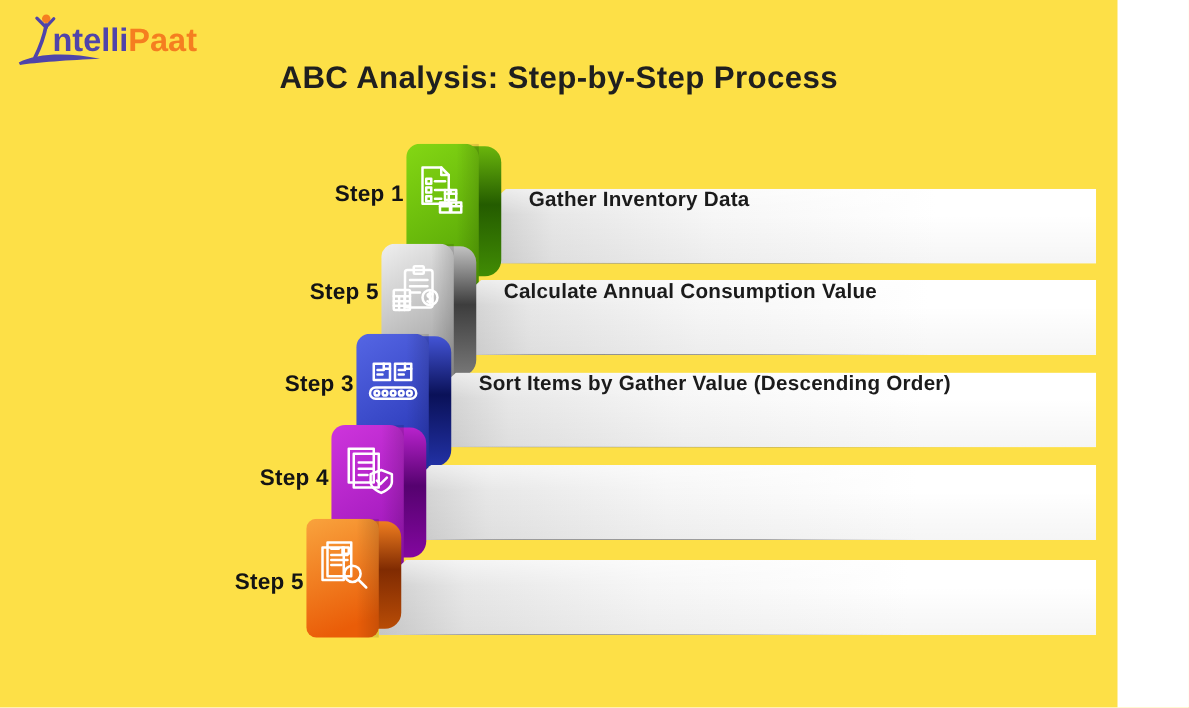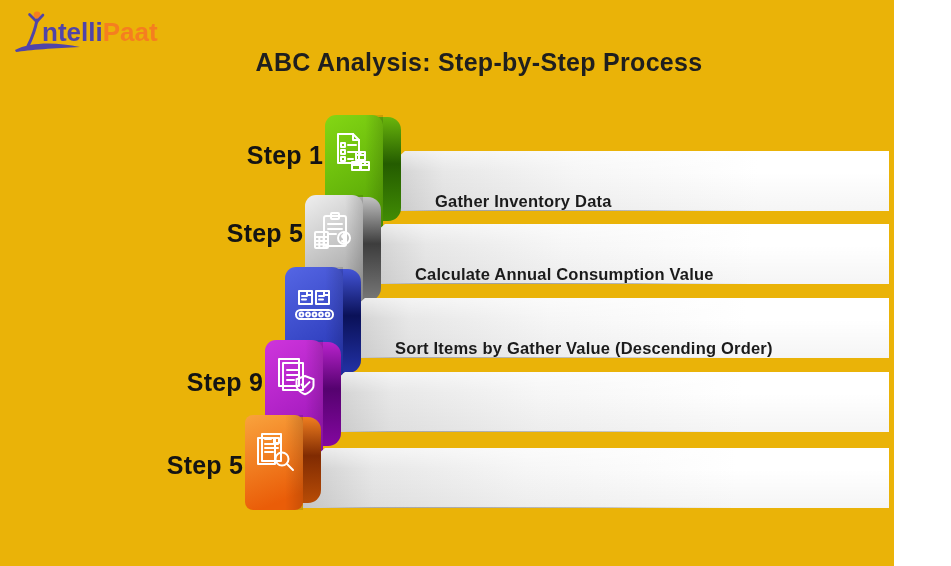--- a/index.html
+++ b/index.html
@@ -1,35 +1,34 @@
 <!DOCTYPE html>
 <html><head>
 <meta charset="utf-8">
 <style>
   html,body{margin:0;padding:0;background:#ffffff;}
   #stage{
-    position:relative;width:894px;height:566px;background:#eab308;overflow:hidden;
+    position:relative;width:894px;height:566px;background:#fde047;overflow:hidden;
     font-family:"Liberation Sans","DejaVu Sans",sans-serif;
   }
   .title{
     position:absolute;left:0;top:48px;width:100%;text-align:center;
-    font-size:25px;font-weight:800;color:#1f1f1f;letter-spacing:.3px;margin-left:32px;
+    font-size:25px;font-weight:800;color:#1f1f1f;letter-spacing:.3px;
   }
   .logo{position:absolute;left:12px;top:8px;}
   .step-label{
     position:absolute;width:128px;text-align:right;
-    font-size:25px;font-weight:800;color:#141414;line-height:28px;letter-spacing:.2px;
+    font-size:18px;font-weight:800;color:#141414;line-height:28px;letter-spacing:.2px;
   }
   .banner{
-    position:absolute;height:60px;display:flex;align-items:flex-end;
+    position:absolute;height:60px;display:flex;align-items:flex-start;
     background:
       linear-gradient(180deg, rgba(255,255,255,.55) 0%, rgba(255,255,255,0) 35%, rgba(0,0,0,.04) 100%),
       linear-gradient(90deg, #cdcdcd 0%, #e7e7e7 12%, #f6f6f6 38%, #ffffff 74%);
     clip-path:polygon(22px 0, 100% 0, 100% 100%, 0 100%, 0 20px);
-    padding-left:12px;
   }
   .banner .desc{
     padding-left:40px;font-size:16.5px;font-weight:700;color:#1b1b1b;letter-spacing:.2px;
     white-space:nowrap;
   }
   .spike{
     position:absolute;left:3%;bottom:-4px;width:90%;height:5px;
     background:linear-gradient(90deg, rgba(90,90,90,0) 0%, rgba(90,90,90,.45) 10%, rgba(50,50,50,.78) 55%, rgba(120,120,120,0) 97%);
     clip-path:polygon(0 0, 100% 25%, 58% 100%, 0 35%);
   }
@@ -169,37 +168,38 @@
       <rect x="24" y="8" width="13" height="13"></rect>
         <path d="M32,8 v4 M32,12 h5 M27,13 h5 M27,16.5 h4"></path>
       <rect x="4" y="27" width="37" height="9" rx="4.5"></rect>
       <circle cx="9.5" cy="31.5" r="1.9"></circle>
         <circle cx="16" cy="31.5" r="1.9"></circle>
         <circle cx="22.5" cy="31.5" r="1.9"></circle>
         <circle cx="29" cy="31.5" r="1.9"></circle>
         <circle cx="35.5" cy="31.5" r="1.9"></circle>
     </g>
   </svg>
+  <div class="step-label" style="left:155px;top:293px;">Step 3</div>
 
   <div class="banner" style="left:323px;top:372px;width:554px;">
     <div class="spike"></div>
   </div>
   <svg class="ribbon" style="left:265px;top:340px;" width="78" height="152">
     <rect x="30" y="2" width="46" height="104" rx="13" fill="url(#fold3)"></rect>
     <rect x="0" y="0" width="58" height="150" rx="11" fill="url(#body3)"></rect>
     <rect x="40" y="0" width="18" height="150" fill="url(#edgeG)" opacity="0.5"></rect>
     <g class="icon" transform="translate(7,15)">
       <rect x="7" y="4" width="20" height="27"></rect>
       <rect x="11" y="8" width="20" height="27"></rect>
       <path d="M15,15 h12 M15,20 h12 M15,25 h7"></path>
       <path d="M33,21 l8.5,3.3 v6.2 c0,5.5 -8.5,8.8 -8.5,8.8 c0,0 -8.5,-3.3 -8.5,-8.8 v-6.2 Z"></path>
       <path d="M29.5,29.5 l2.8,2.8 l5.2,-5.2"></path>
     </g>
   </svg>
-  <div class="step-label" style="left:135px;top:368px;">Step 9</div>
+  <div class="step-label" style="left:135px;top:368px;">Step 4</div>
 
   <div class="banner" style="left:303px;top:448px;width:574px;">
     <div class="spike"></div>
   </div>
   <svg class="ribbon" style="left:245px;top:415px;" width="78" height="96">
     <rect x="30" y="2" width="46" height="86" rx="13" fill="url(#fold4)"></rect>
     <rect x="0" y="0" width="58" height="95" rx="8" fill="url(#body4)"></rect>
     <rect x="40" y="0" width="18" height="95" fill="url(#edgeG)" opacity="0.5"></rect>
     <g class="icon" transform="translate(7,14)">
       <rect x="6" y="9" width="17" height="26"></rect>

